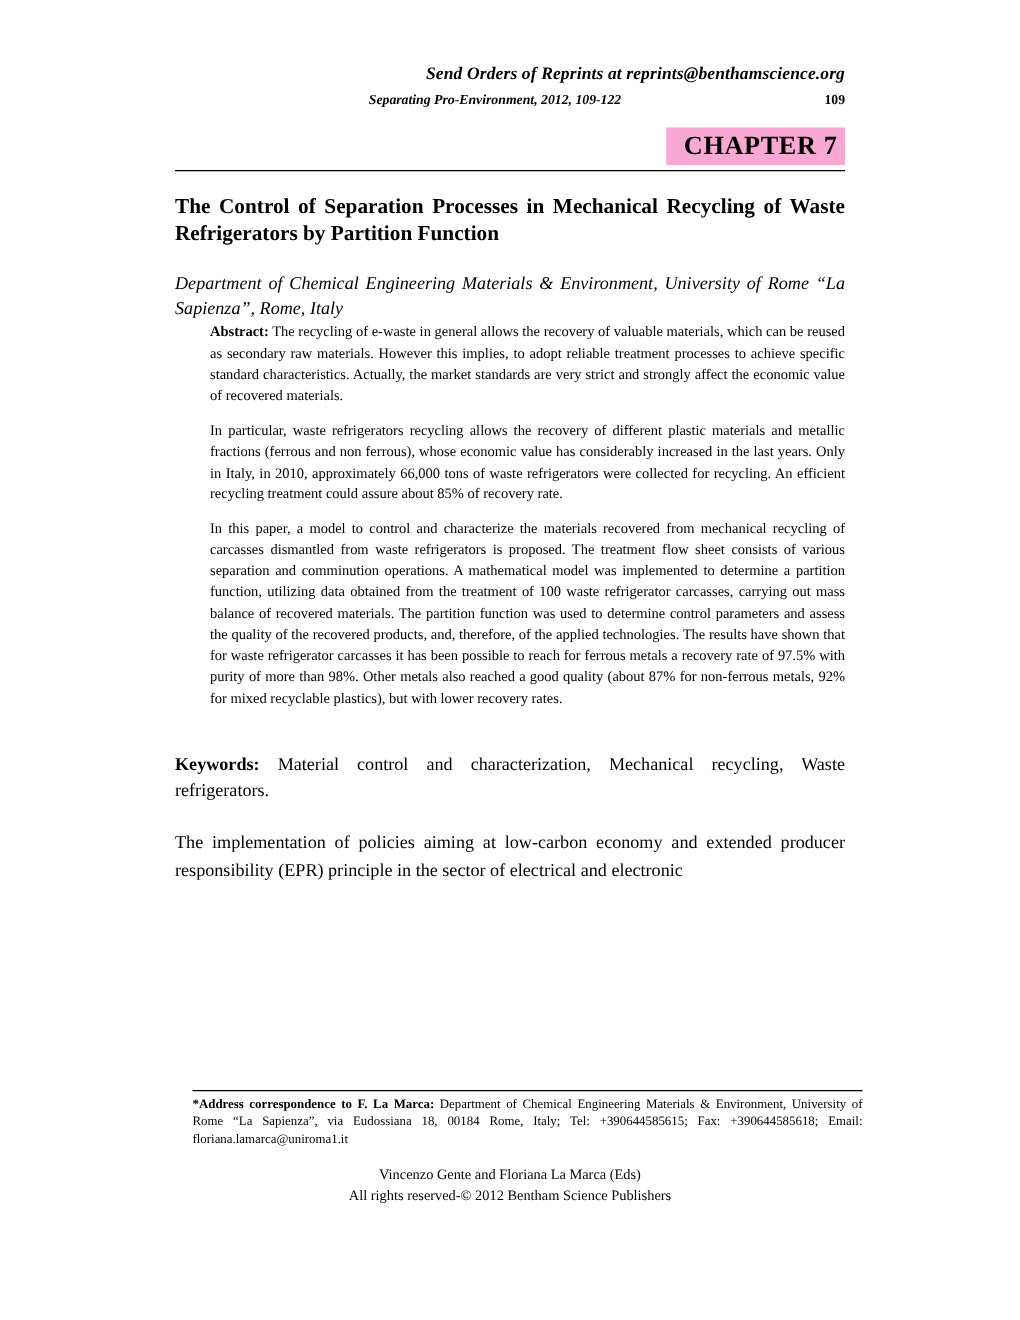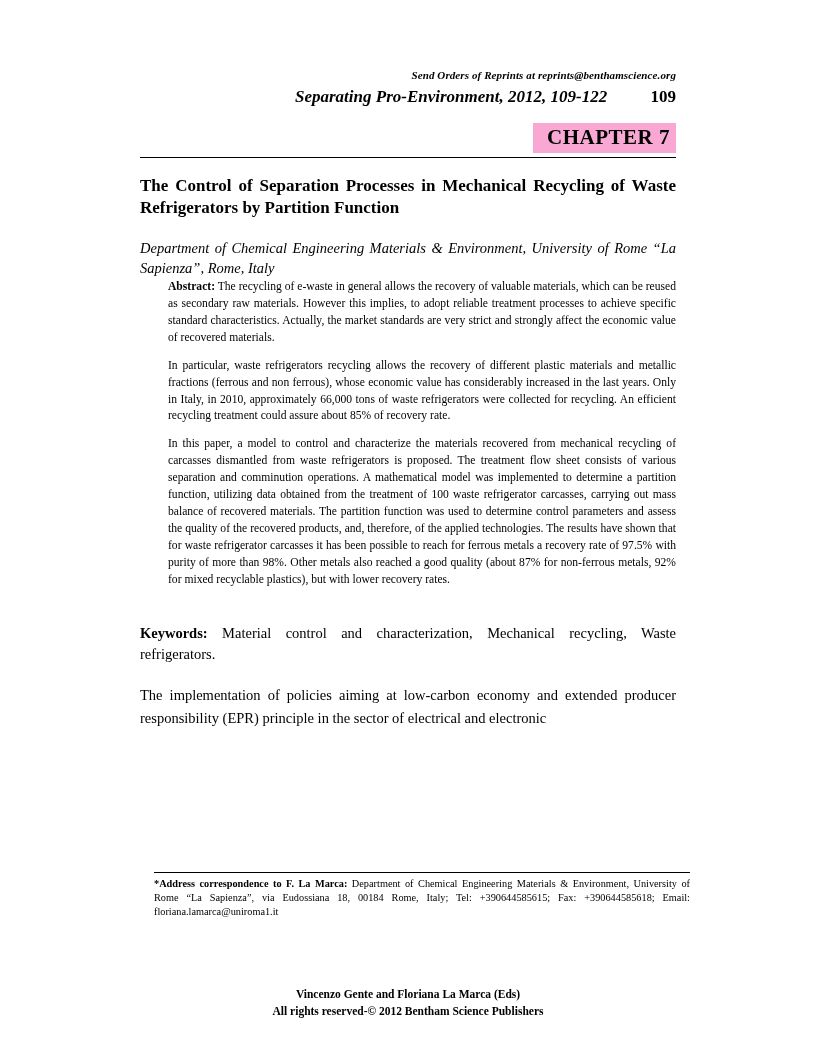--- a/index.html
+++ b/index.html
@@ -24,34 +24,34 @@
   }
   .content {
     position: absolute;
     left: 140px;
     top: 0;
     width: 536px;
   }
 
   
   .reprint-line {
-    margin-top: 69px;
+    margin-top: 52px;
     text-align: right;
     font-style: italic;
     font-weight: bold;
-    font-size: 11px;
+    font-size: 14px;
     letter-spacing: 0.1px;
   }
   .journal-line {
     margin-top: 6px;
     display: flex;
     justify-content: space-between;
     align-items: center;
     font-weight: bold;
-    font-size: 17px;
+    font-size: 11px;
   }
   .journal-line .jl-left {
     font-style: italic;
     padding-left: 155px;
   }
   .journal-line .jl-right {
     font-style: normal;
   }
 
   
@@ -152,25 +152,25 @@
     margin-top: 4px;
     font-size: 10.3px;
     line-height: 1.38;
     text-align: justify;
   }
   .footnote b { font-weight: bold; }
 
   .colophon {
     position: absolute;
     left: 140px;
-    top: 986px;
+    top: 932px;
     width: 536px;
     text-align: center;
     font-size: 11.5px;
-    font-weight: bold;
+    font-weight: normal;
     line-height: 1.45;
   }
 </style>
 </head>
 <body>
 
 <div class="page">
   <div class="content">
 
     <div class="reprint-line">Send Orders of Reprints at reprints@benthamscience.org</div>

